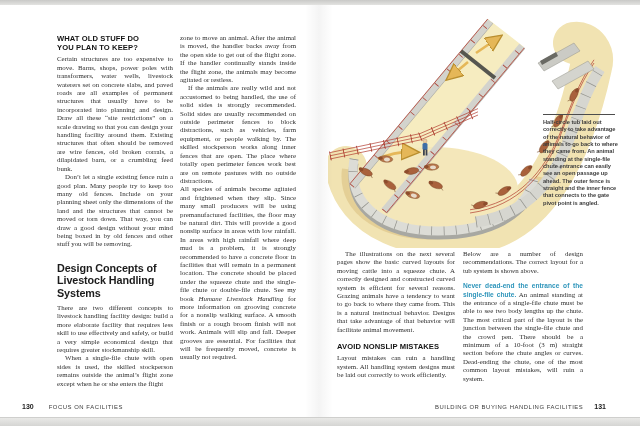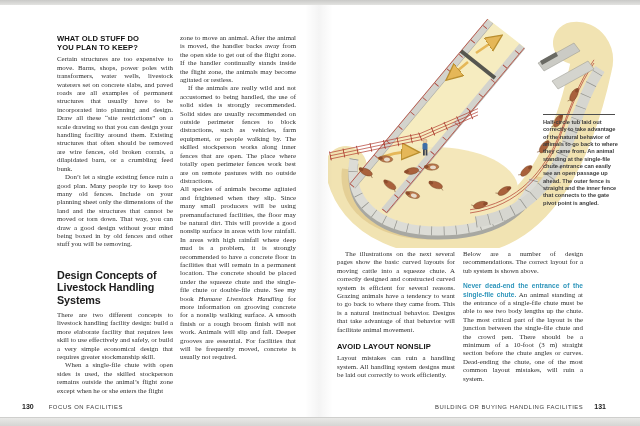--- a/index.html
+++ b/index.html
@@ -11,21 +11,21 @@
             background:linear-gradient(to bottom,#e9e9e7,#d2d2d0);border-top:1px solid #cfcfcd;}
   .gutter{position:absolute;left:305px;top:5px;width:28px;height:412px;
             background:linear-gradient(to right,rgba(0,0,0,0),rgba(0,0,0,0.045),rgba(0,0,0,0));}
   .col{position:absolute;text-align:justify;font-size:6.9px;line-height:8.4px;}
   .col p{margin:0;}
   .col p.indent{text-indent:8px;}
   h3.runhead{font-family:"Liberation Sans",sans-serif;font-weight:bold;font-size:7.6px;
             line-height:9.2px;color:#141414;margin:0 0 3px 0;white-space:pre-line;letter-spacing:0.1px;}
   h3.runhead.mid{margin-top:8px;}
   h2.section{font-family:"Liberation Sans",sans-serif;font-weight:bold;font-size:10.8px;
-            line-height:12.4px;color:#1c1c1c;margin:20px 0 5px 0;white-space:pre-line;letter-spacing:-0.1px;}
+            line-height:12.4px;color:#1c1c1c;margin:13px 0 5px 0;white-space:pre-line;letter-spacing:-0.1px;}
   .book-title{font-style:italic;}
   .tip{margin-top:7px !important;}
   .tip-lead{font-family:"Liberation Sans",sans-serif;font-weight:bold;color:#2e95bb;font-size:6.6px;}
   .caption{position:absolute;left:543px;top:114px;width:77px;
            font-family:"Liberation Sans",sans-serif;font-size:5.7px;line-height:7.35px;
            font-weight:bold;color:#3d3d3d;text-align:left;letter-spacing:-0.05px;}
   .caption-rule{border-top:1px solid #4d4d4d;margin-bottom:4px;width:72px;}
   .footer{position:absolute;top:403px;font-family:"Liberation Sans",sans-serif;
           font-size:5.9px;color:#3b3b3b;letter-spacing:0.55px;display:flex;align-items:baseline;}
   .footer .pnum{font-weight:bold;font-size:7px;color:#1a1a1a;letter-spacing:0;}
@@ -163,21 +163,21 @@
       </g>
     </svg>
 
     <div class="caption">
       <div class="caption-rule"></div>
       <span>Half-circle tub laid out correctly to take advantage of the natural behavior of animals to go back to where they came from. An animal standing at the single-file chute entrance can easily see an open passage up ahead. The outer fence is straight and the inner fence that connects to the gate pivot point is angled.</span>
     </div>
 
     <div class="col" style="left:337px;top:250px;width:118px;">
       <p class="indent">The illustrations on the next several pages show the basic curved layouts for moving cattle into a squeeze chute. A correctly designed and constructed curved system is efficient for several reasons. Grazing animals have a tendency to want to go back to where they came from. This is a natural instinctual behavior. Designs that take advantage of that behavior will facilitate animal movement.</p>
-      <h3 class="runhead mid">AVOID LAYOUT NONSLIP</h3>
+      <h3 class="runhead mid">AVOID NONSLIP MISTAKES</h3>
       <p>Layout mistakes can ruin a handling system. All handling system designs must be laid out correctly to work efficiently.</p>
     </div>
     <div class="col" style="left:463px;top:250px;width:120px;">
       <p>Below are a number of design recommendations. The correct layout for a tub system is shown above.</p>
       <p class="tip"><span class="tip-lead">Never dead-end the entrance of the single-file chute.</span><span> An animal standing at the entrance of a single-file chute must be able to see two body lengths up the chute. The most critical part of the layout is the junction between the single-file chute and the crowd pen. There should be a minimum of a 10-foot (3 m) straight section before the chute angles or curves. Dead-ending the chute, one of the most common layout mistakes, will ruin a system.</span></p>
     </div>
 
     <div class="footer footer-right">
       <span>BUILDING OR BUYING HANDLING FACILITIES</span>
       <span class="pnum">131</span>

